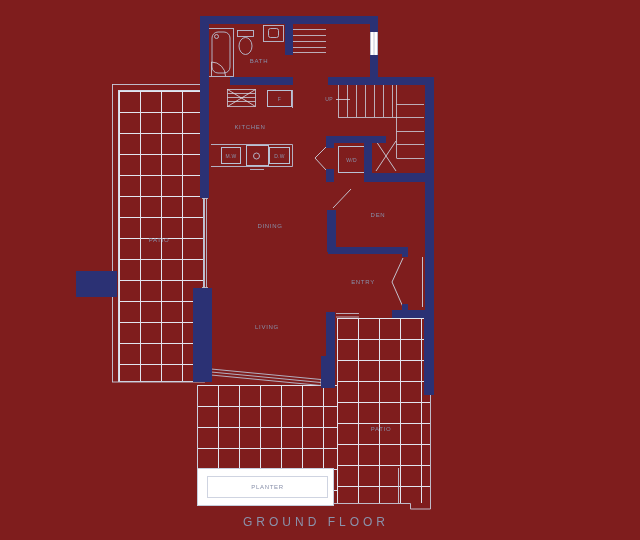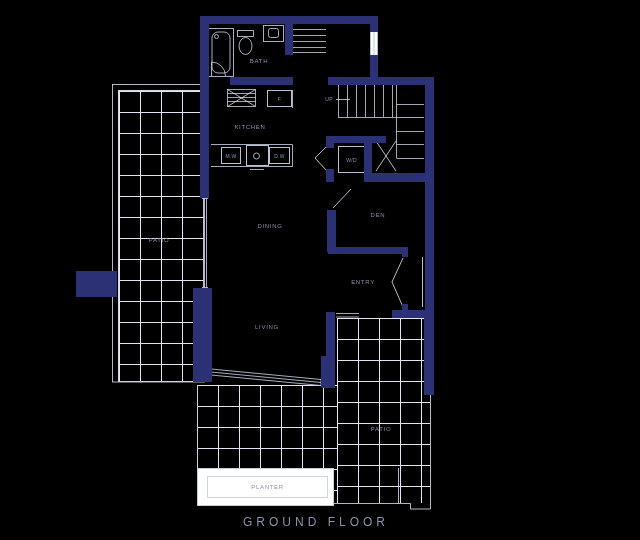--- a/index.html
+++ b/index.html
@@ -1,17 +1,17 @@
 <!DOCTYPE html>
 <html><head>
 <meta charset="utf-8">
 <style>
   html,body{margin:0;padding:0;background:#ffffff;}
   #plan{
-    position:relative;width:640px;height:540px;background:#000000;overflow:hidden;
+    position:relative;width:640px;height:540px;background:#7f1d1d;overflow:hidden;
     font-family:"Liberation Sans","DejaVu Sans",sans-serif;
   }
   .wall{position:absolute;background:#2b3174;z-index:4;}
   .grid{
     position:absolute;z-index:1;
     background:
       repeating-linear-gradient(to right,#e2e5ef 0 1px,transparent 1px 21px),
       repeating-linear-gradient(to bottom,#e2e5ef 0 1px,transparent 1px 21px);
   }
   .grid.bordered{border:1px solid #d3d8e5;}

